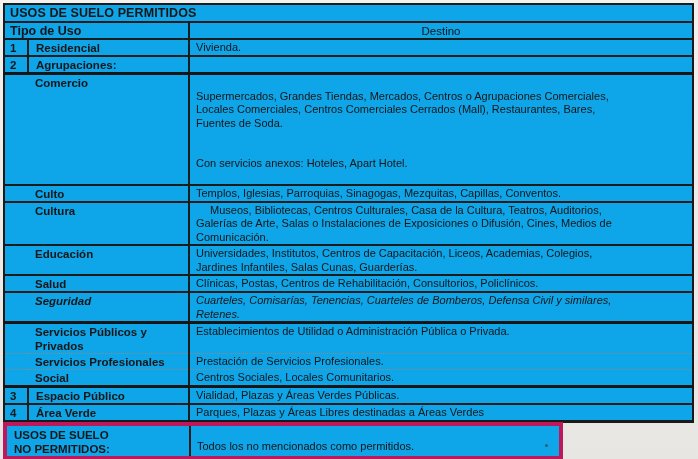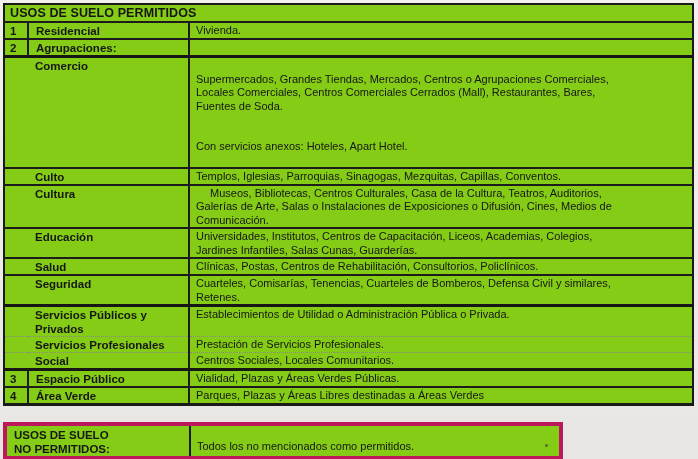--- a/index.html
+++ b/index.html
@@ -8,21 +8,21 @@
     font-family: "Liberation Sans", sans-serif;
     color: #161616;
     background: linear-gradient(#f2f1ee, #e7e6e3);
     position: relative;
     overflow: hidden;
   }
   table {
     border-collapse: collapse;
     table-layout: fixed;
     position: absolute;
-    background: #84cc16;
+    background: #0ea5e9;
   }
   td { vertical-align: top; overflow: hidden; }
 
   
   .t1 {
     left: 3px; top: 3px; width: 691px;
     border: 2px solid #191919;
     border-bottom-width: 3px;
   }
   .t2 {
@@ -34,21 +34,21 @@
   col.c-lbl { width: 161px; }
 
   
   tr.b2 td { border-bottom: 2px solid #1c1c1c; }
   tr.b3 td { border-bottom: 3px solid #161616; }
   tr.bdot td { border-bottom: 1px dotted #8a8a8a; }
 
   
   tr.h16 { height: 16px; } tr.h15 { height: 15px; }
   tr.h13 { height: 13px; } tr.h12 { height: 12px; } tr.h72 { height: 72px; padding-left: 32px; }
-  tr.h39 { height: 39px; } tr.h30 { height: 30px; } tr.h28 { height: 28px; }
+  tr.h39 { height: 39px; } tr.h30 { height: 30px; } tr.h28 { height: 28px; font-style: italic; }
   tr.h29 { height: 29px; }
 
   .title-cell {
     font-weight: bold; font-size: 12.5px; line-height: 15px;
     padding: 1px 4px 0 5px; letter-spacing: .1px;
   }
   .hdr-tipo {
     font-weight: bold; font-size: 12.5px; line-height: 14px;
     padding: 1px 4px 0 5px;
   }
@@ -97,20 +97,24 @@
       <col class="c-num">
       <col class="c-lbl">
       <col>
     </colgroup>
 
   <tbody>
       <tr class="b2 h16">
     <td class="title-cell" colspan="3">USOS DE SUELO PERMITIDOS</td>
   </tr>
 
+  <tr class="b2 h15">
+    <td class="hdr-tipo" colspan="2">Tipo de Uso</td>
+    <td class="hdr-dest">Destino</td>
+  </tr>
 
   <tr class="b2 h15">
     <td class="num">1</td>
     <td class="lbl">Residencial</td>
     <td class="dest">Vivienda.</td>
   </tr>
 
   <tr class="b3 h15">
     <td class="num">2</td>
     <td class="lbl">Agrupaciones:</td>

